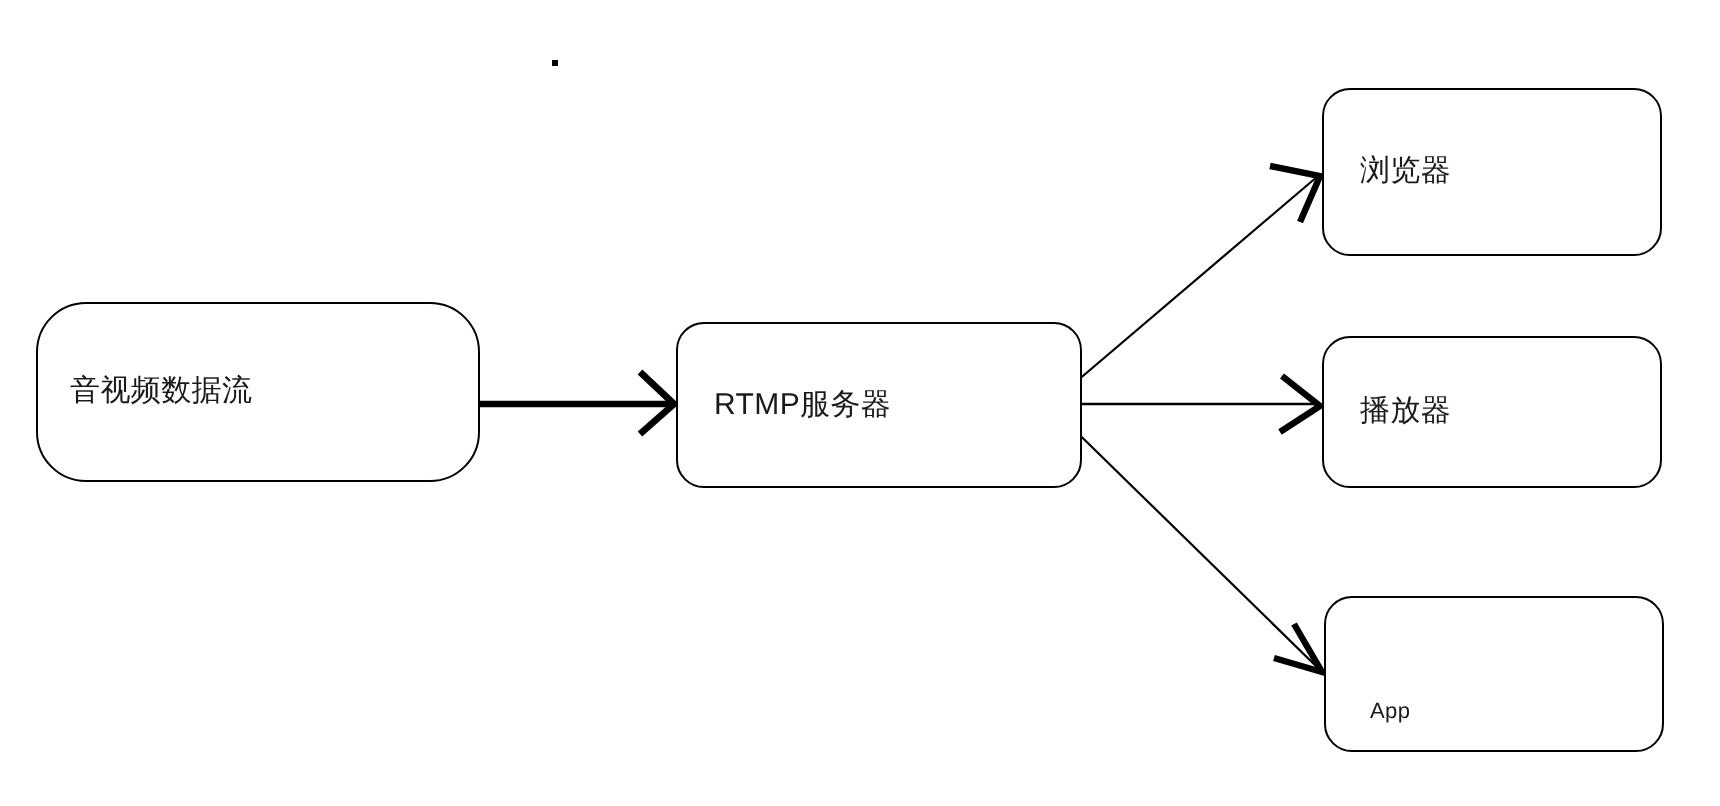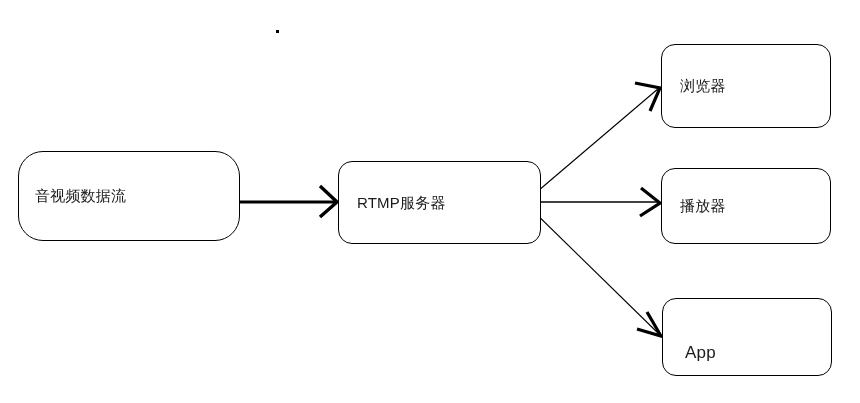--- a/index.html
+++ b/index.html
@@ -35,21 +35,21 @@
   #node-source .node-label { padding-left: 16px; }
   #node-rtmp-server  { left: 338px; top: 161px; width: 203px; height: 83px; }
   #node-rtmp-server .node-label { padding-left: 18px; }
   #node-browser      { left: 661px; top: 44px;  width: 170px; height: 84px; }
   #node-browser .node-label { padding-left: 18px; }
   #node-player       { left: 661px; top: 168px; width: 170px; height: 76px; }
   #node-player .node-label { padding-left: 18px; }
   #node-app          { left: 662px; top: 298px; width: 170px; height: 78px;
                        align-items: flex-end; }
   #node-app .node-label { padding-left: 22px; padding-bottom: 12px;
-                          font-size: 17px; }
+                          font-size: 11px; }
   #edges {
     position: absolute;
     left: 0; top: 0;
     width: 860px; height: 403px;
   }
   #speck {
     position: absolute;
     left: 276px; top: 30px;
     width: 3px; height: 3px;
     background: #000000;

